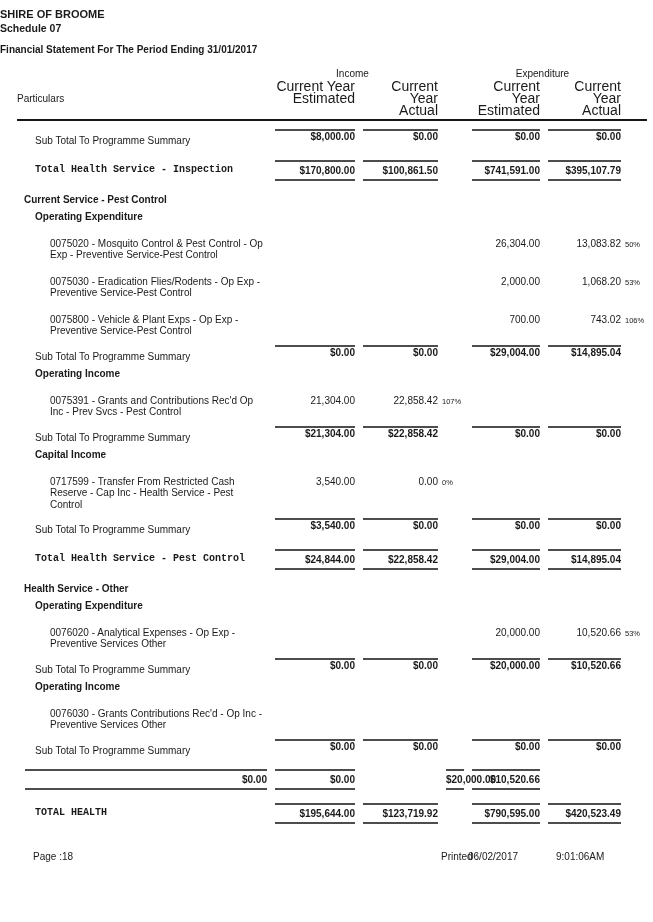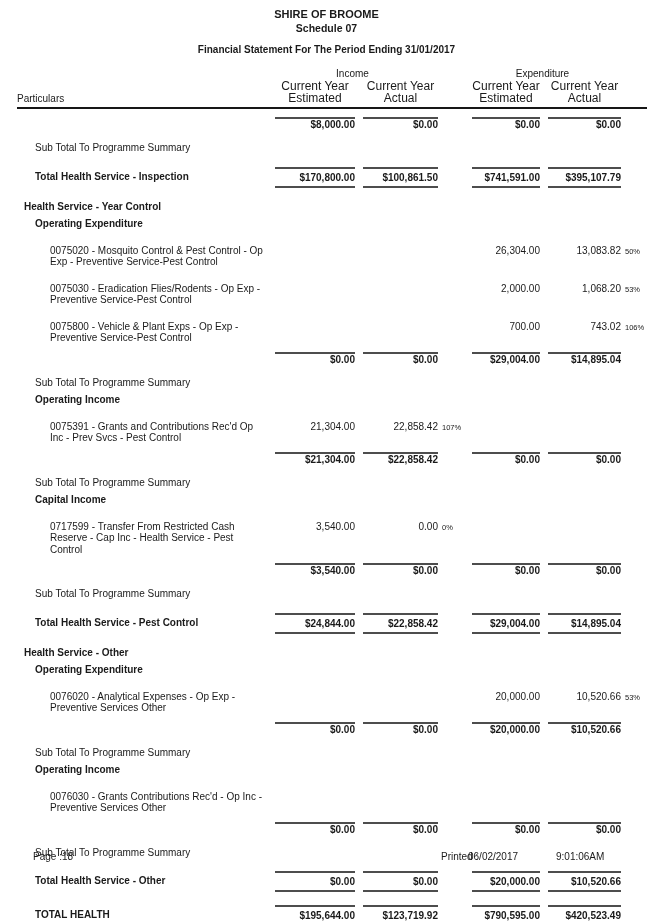--- a/index.html
+++ b/index.html
@@ -5,64 +5,64 @@
   * { margin:0; padding:0; box-sizing:border-box; }
   html,body { background:#fff; }
   body {
     width:653px; height:922px; position:relative; overflow:hidden;
     font-family:"Liberation Sans","DejaVu Sans",sans-serif;
     color:#1a1a1a; font-size:10px;
   }
   .page { position:absolute; inset:0; }
 
   
-  .titles { text-align:center; padding-top:7px; }
+  .titles { text-align:left; padding-top:7px; }
   .t-org      { font-weight:bold; font-size:11px;  line-height:14px; }
   .t-schedule { font-weight:bold; font-size:10.5px; line-height:14px; }
   .t-program  { font-weight:bold; font-size:12.5px; line-height:15px; }
   .t-statement{ font-weight:bold; font-size:10px;  margin-top:8px; line-height:13px; }
 
   
   .tbl { position:absolute; left:17px; top:68px; width:630px; }
   .grid {
     display:grid;
     grid-template-columns:250px 88px 83px 26px 76px 81px 26px;
   }
   .cell { overflow:visible; }
   .amt  { text-align:right; padding-left:8px; }
   .pct  { font-size:7.5px; padding-left:4px; padding-top:2px; }
   .inner{ display:block; }
 
   
   .hdr-groups  .g { text-align:center; font-size:10px; line-height:12px; }
-  .hdr-cols .h { text-align:center; font-size:12px; line-height:12px; padding-left:8px; }
+  .hdr-cols .h { text-align:right; font-size:14px; line-height:12px; padding-left:8px; }
   .hdr-particulars { font-size:10px; padding-top:13px; }
   .rule { border-bottom:2.5px solid #161616; margin-top:3px; }
 
   
   .row { margin-top:7px; }
   .row .cell.label .inner { line-height:11.5px; }
 
   .r-detail { margin-top:15px; }
   .r-detail .cell.label { padding-left:33px; }
   .r-detail .amt .inner { padding-top:0; }
 
   .r-section { margin-top:13px; }
   .r-section .cell.label { font-weight:bold; padding-left:7px; }
 
   .r-subsection { margin-top:6px; }
   .r-subsection .cell.label { font-weight:bold; padding-left:18px; }
 
   .r-subtotal { margin-top:8px; }
-  .r-subtotal .cell.label { padding-left:18px; padding-top:6px;margin-top:19px; }
+  .r-subtotal .cell.label { padding-left:18px; padding-top:6px; }
   .r-subtotal .amt { font-weight:bold; }
   .r-subtotal .amt .inner { border-top:2px solid #4d4d4d; padding-bottom:1px; }
 
   .r-total, .r-grandtotal { margin-top:13px; }
-  .r-total .cell.label, .r-grandtotal .cell.label { font-weight:bold; padding-top:4px; }
+  .r-total .cell.label, .r-grandtotal .cell.label { font-weight:bold; padding-top:4px;font-family:Liberation Mono, monospace; }
   .r-total .cell.label { padding-left:18px; }
   .r-grandtotal .cell.label { padding-left:18px; }
   .r-total .amt, .r-grandtotal .amt { font-weight:bold; }
   .r-total .amt .inner, .r-grandtotal .amt .inner {
     border-top:2px solid #4d4d4d; border-bottom:2px solid #4d4d4d;
     padding-top:3px; padding-bottom:3px;
   }
 
   
   .footer { position:absolute; top:851px; left:0; width:653px; height:14px; font-size:10px; }
@@ -159,21 +159,21 @@
           </div>
           <div class="cell amt">
             <span class="inner">$395,107.79</span>
           </div>
           <div class="cell pct">
             <span class="inner empty"></span>
           </div>
         </div>
         <div class="grid row r-section">
           <div class="cell label">
-            <span class="inner">Health Service - Year Control</span>
+            <span class="inner">Current Service - Pest Control</span>
           </div>
           <div class="cell amt">
             <span class="inner empty" style="border: none;"></span>
           </div>
           <div class="cell amt">
             <span class="inner empty" style="border: none;"></span>
           </div>
           <div class="cell pct">
             <span class="inner empty"></span>
           </div>
@@ -618,23 +618,20 @@
             <span class="inner">$0.00</span>
           </div>
           <div class="cell amt">
             <span class="inner">$0.00</span>
           </div>
           <div class="cell pct">
             <span class="inner empty"></span>
           </div>
         </div>
         <div class="grid row r-total">
-          <div class="cell label">
-            <span class="inner">Total Health Service - Other</span>
-          </div>
           <div class="cell amt">
             <span class="inner">$0.00</span>
           </div>
           <div class="cell amt">
             <span class="inner">$0.00</span>
           </div>
           <div class="cell pct">
             <span class="inner empty"></span>
           </div>
           <div class="cell amt">

